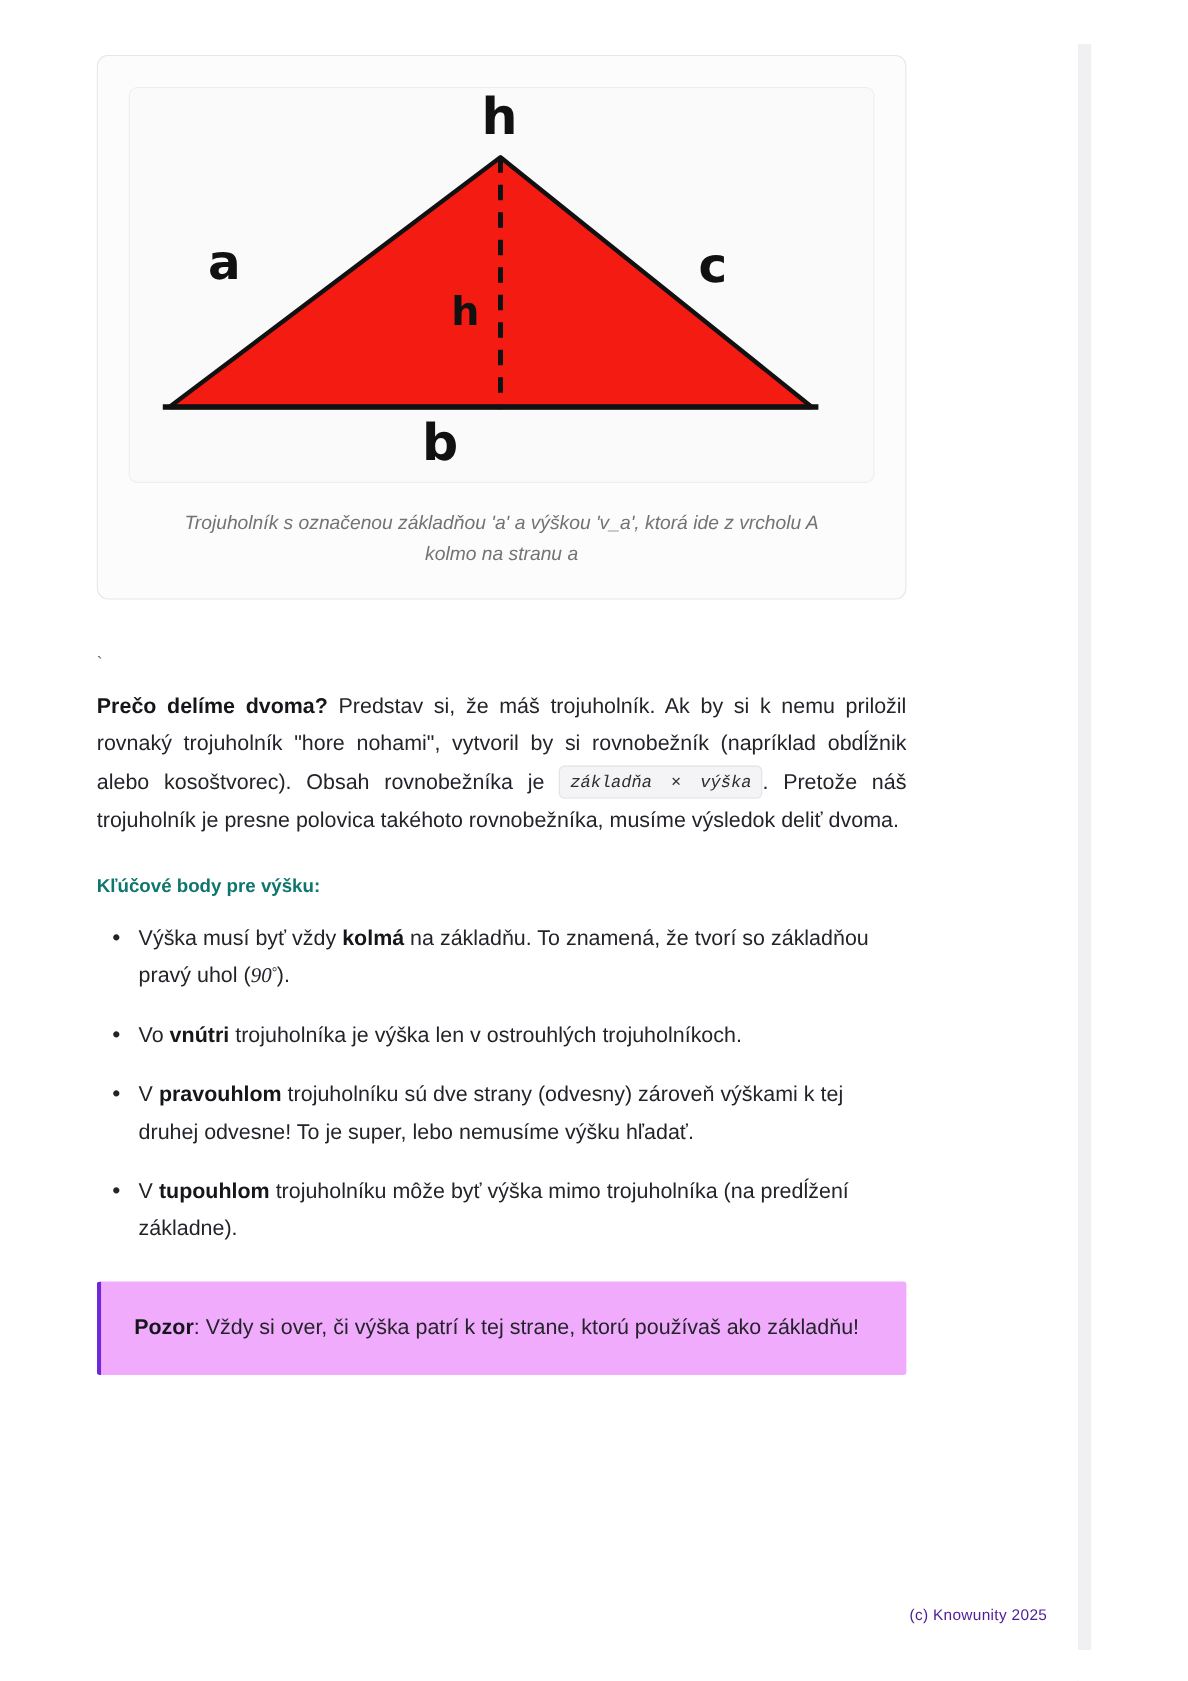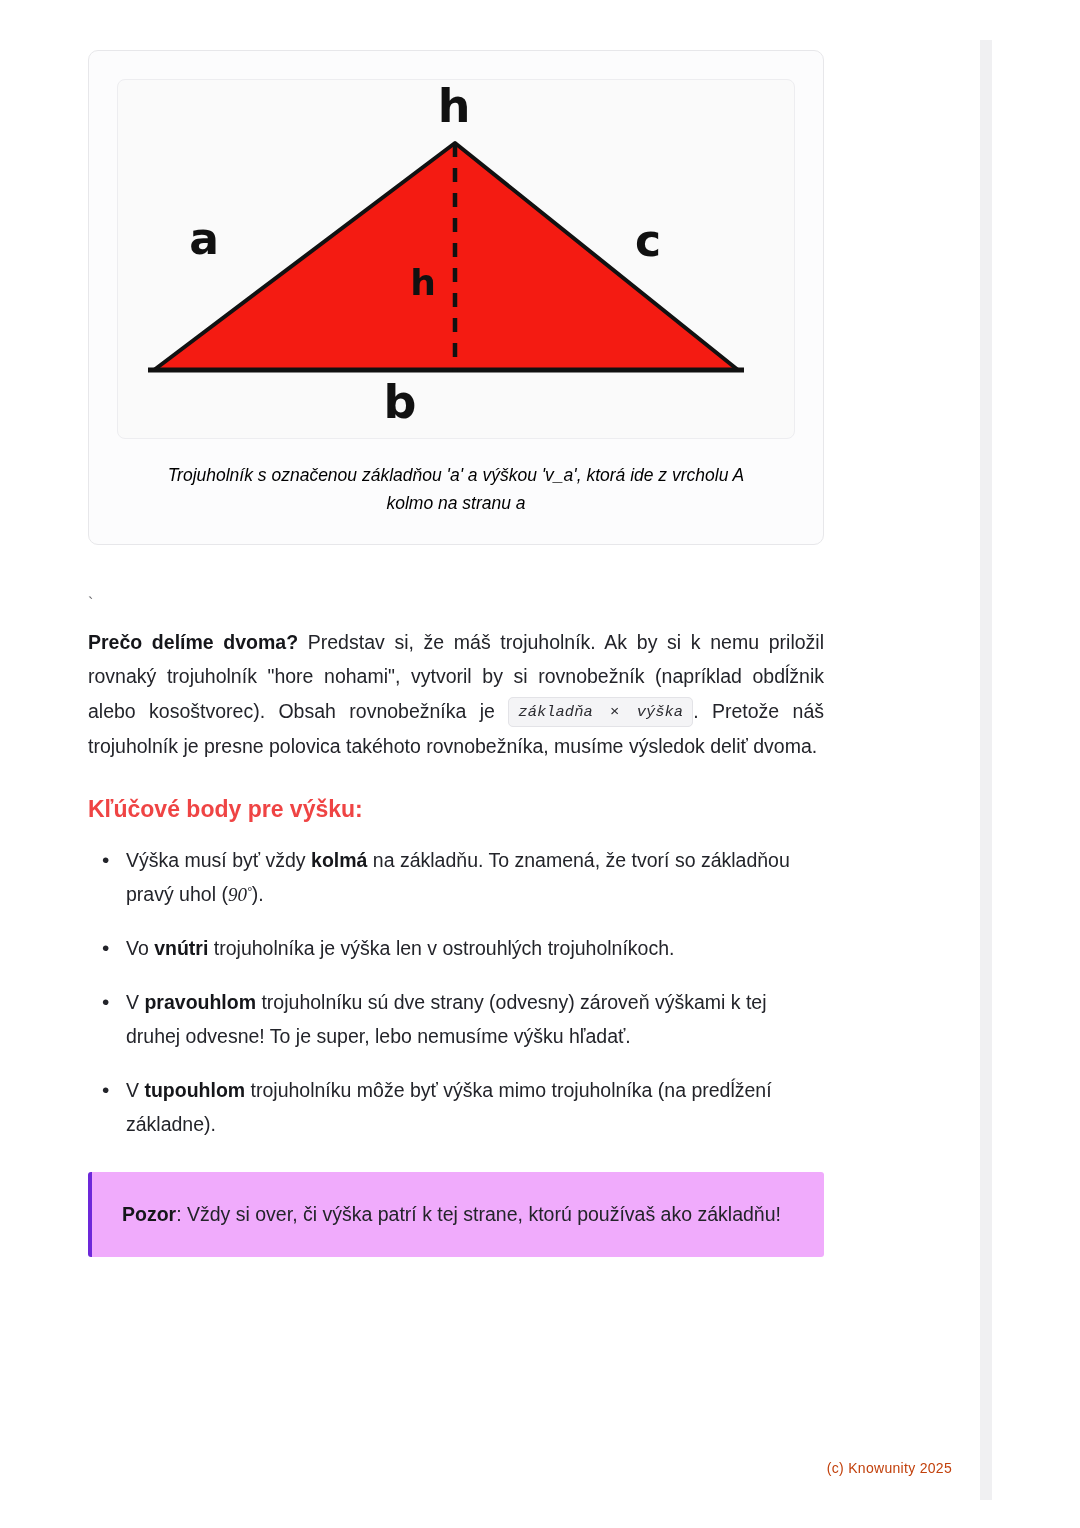--- a/index.html
+++ b/index.html
@@ -77,21 +77,21 @@
     overflow: hidden;
   }
   .fig-svg {
     position: absolute;
     left: 0;
     top: 0;
   }
   .figure-caption {
     margin-top: 22px;
     text-align: center;
-    color: #000000;
+    color: #737373;
     font-style: italic;
     font-size: 17.5px;
     line-height: 1.62;
     padding: 0 30px;
   }
 
   .backtick {
     margin-top: 50px;
     font-size: 16px;
     color: #6c6c70;
@@ -118,24 +118,24 @@
     border: 1px solid #e3e3e7;
     border-radius: 5px;
     padding: 5px 9px;
     color: #2b2b30;
     white-space: nowrap;
     vertical-align: 2px;
     font-style: italic;
   }
 
   h3.section-heading {
-    font-size: 23px;
+    font-size: 17px;
     font-weight: 700;
     margin: 32px 0 0 0;
-    color: #ef4444;
+    color: #0f766e;
   }
 
   ul.key-points {
     margin: 18px 0 0 0;
     padding-left: 34px;
     list-style: none;
   }
   ul.key-points li {
     position: relative;
     font-size: 19.5px;
@@ -180,21 +180,21 @@
     margin-top: 30px;
     text-align: justify;
     color: #23242a;
   }
 
   .watermark {
     position: absolute;
     right: 128px;
     bottom: 52px;
     font-size: 14px;
-    color: #c2410c;
+    color: #4c1d95;
     letter-spacing: 0.3px;
   }
 </style>
 </head>
 <body>
 
 <div class="page">
   <div class="content">
 
     <div class="figure-card">

